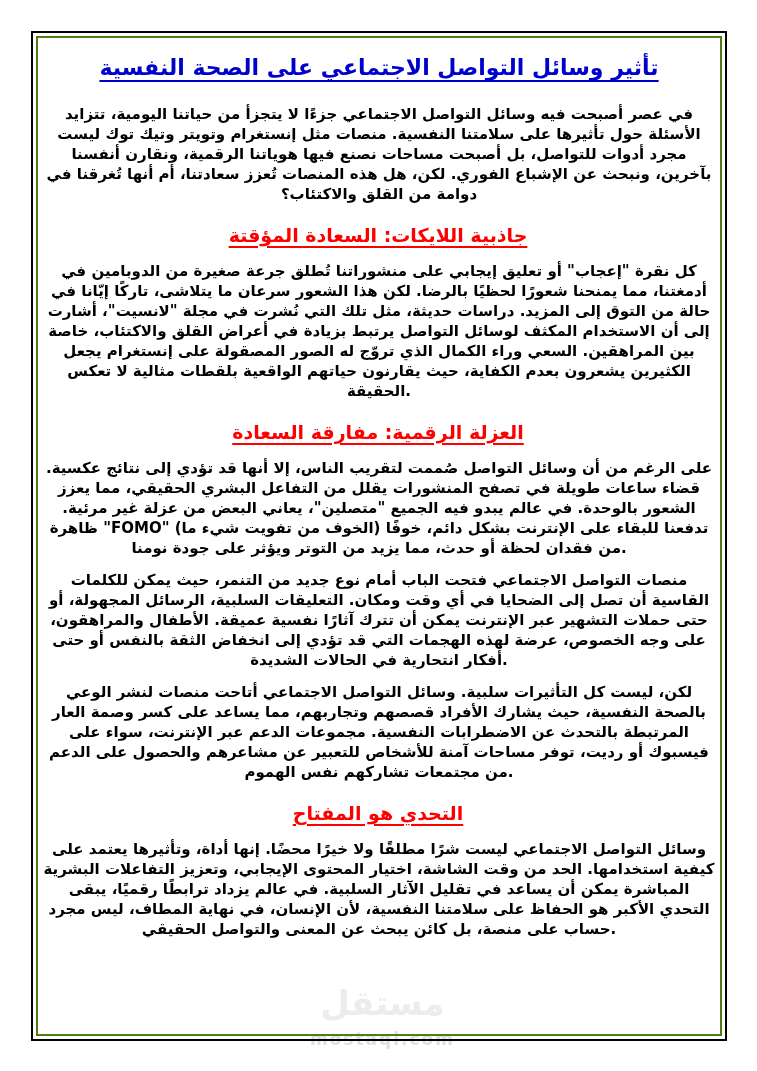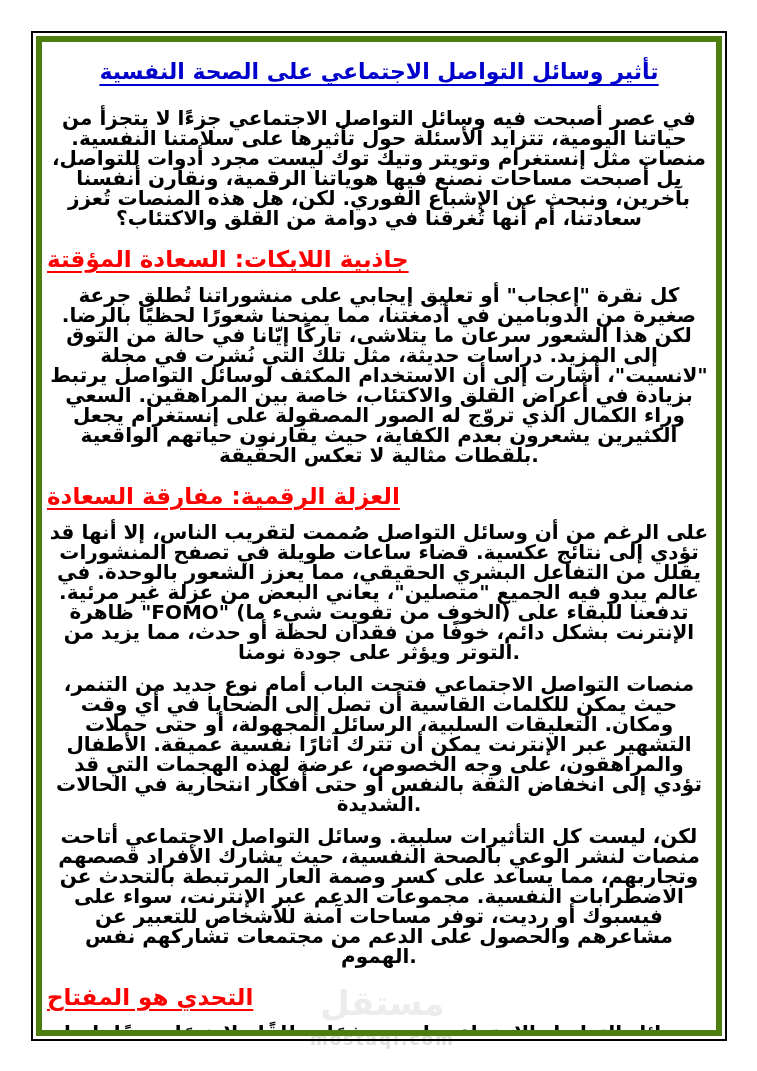--- a/index.html
+++ b/index.html
@@ -46,59 +46,59 @@
     top: 31px;
     left: 31px;
     right: 30px;
     bottom: 30px;
     border: 2px solid #000;
     z-index: 1;
   }
   .frame-inner {
     position: absolute;
     inset: 3px;
-    border: 6px solid #4d7c0f;
+    border: 2px solid #4d7c0f;
     padding: 8px 5px 0 5px;
     overflow: hidden;
   }
 
   
   .doc-title {
     margin: 6px 0 0 0;
     direction: rtl;
     text-align: center;
     color: var(--title-blue, #0000cc);
     font-size: 22px;
     line-height: 32px;
     font-weight: bold;
     text-decoration: underline;
     text-decoration-thickness: 2px;
     text-underline-offset: 5px;
   }
   .section-heading {
     margin: 18px 2px 0 0;
     direction: rtl;
-    text-align: left;
+    text-align: center;
     color: var(--heading-red, #fe0000);
-    font-size: 23px;
+    font-size: 19px;
     line-height: 27px;
     font-weight: bold;
     text-decoration: underline;
     text-decoration-thickness: 2px;
     text-underline-offset: 4px;
   }
   .body-par {
     
     direction: ltr;
     unicode-bidi: plaintext;
     unicode-bidi: normal;
     margin: 12px 0 0 0;
     text-align: center;
     color: var(--body-black, #000000);
-    font-size: 20px;
+    font-size: 15px;
     line-height: 20px;
     font-weight: bold;
   }
   .intro { margin-top: 20px; }
 </style>
 </head>
 <body>
 
 <div class="watermark">
   <div class="wm-logo">مستقل</div>

